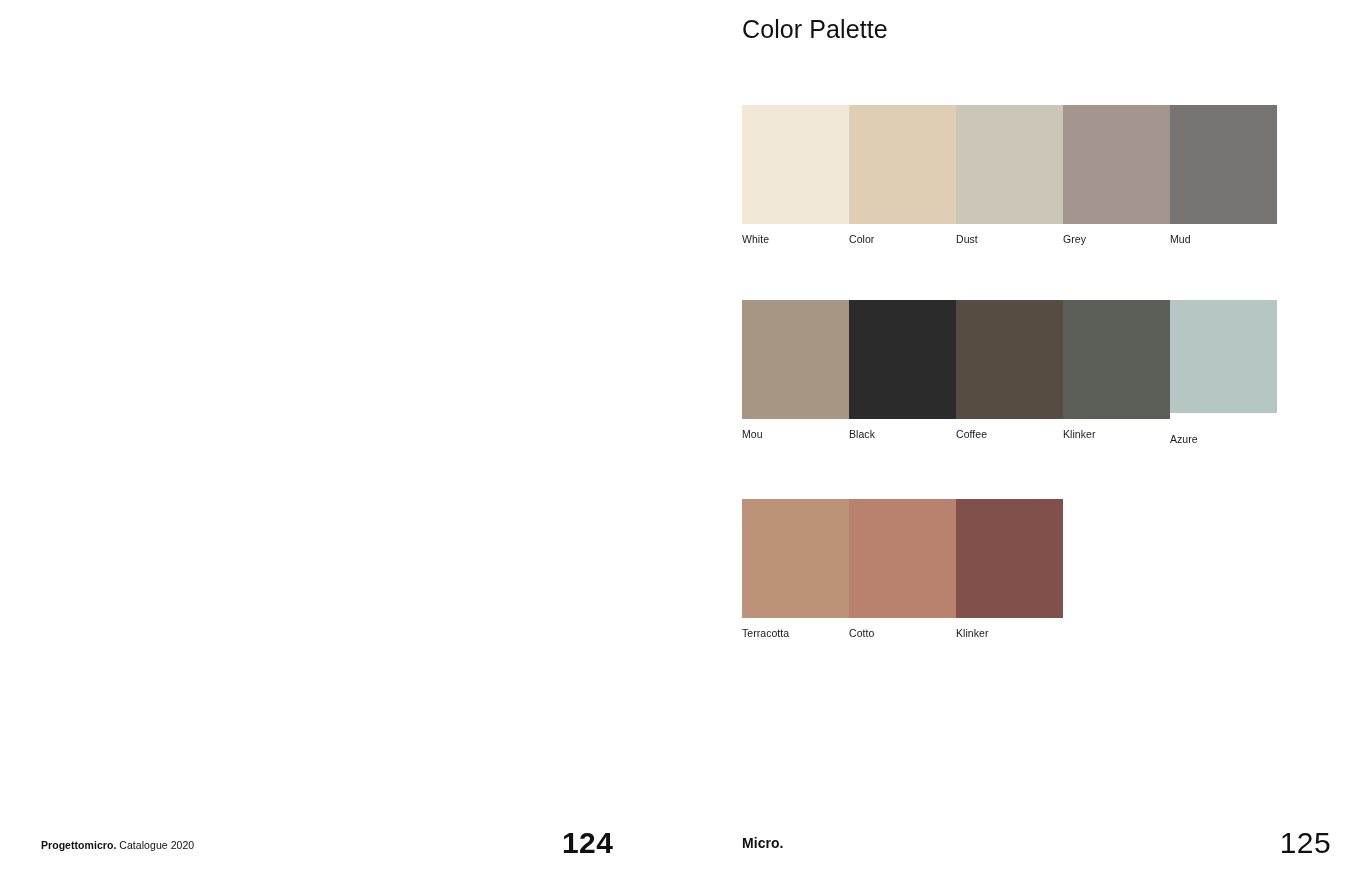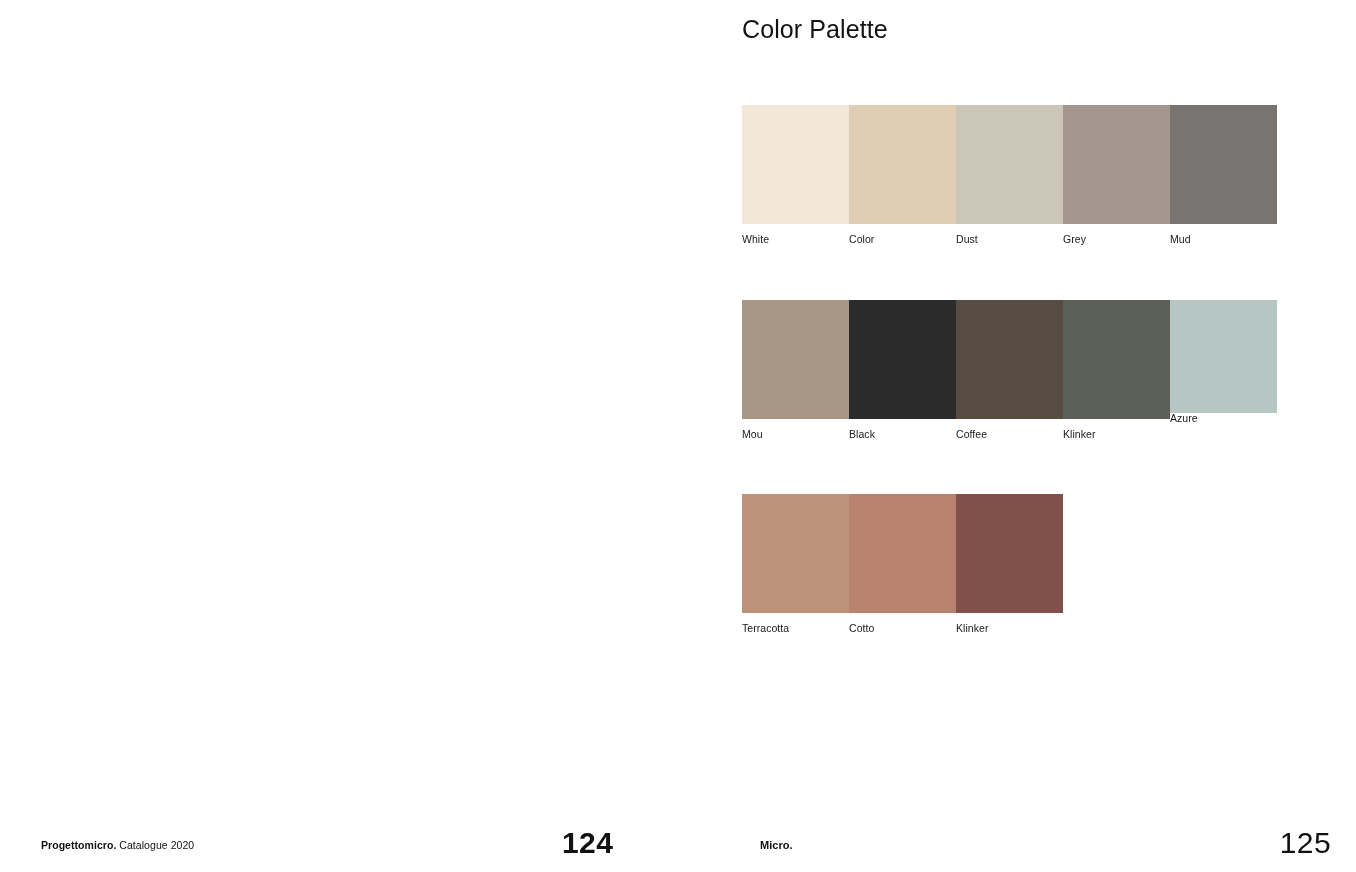--- a/index.html
+++ b/index.html
@@ -72,21 +72,21 @@
     font-size: 10.5px;
     font-weight: 400;
     color: #1a1a1a;
     letter-spacing: 0.05px;
     margin-top: 10px;
     line-height: 1.1;
     white-space: nowrap;
   }
   
   .swatch-cell.raised-label .swatch-chip { height: 113px; }
-  .swatch-cell.raised-label .swatch-label { margin-top: 0; }
+  .swatch-cell.raised-label .swatch-label { margin-top: 21px; }
 
   
   .footer-left-credit {
     position: absolute;
     left: 41px;
     bottom: 21px;
     font-size: 10.5px;
     letter-spacing: 0.05px;
     white-space: nowrap;
     color: #111111;
@@ -101,26 +101,25 @@
     font-size: 30px;
     font-weight: 700;
     letter-spacing: 0.4px;
     color: #111111;
   }
 
   .footer-right-credit {
     position: absolute;
     left: 64px;
     bottom: 21px;
-    font-size: 11px;
+    font-size: 14px;
     font-weight: 700;
     letter-spacing: 0.05px;
     color: #111111;
     white-space: nowrap;
-    margin-left: 18px;
   }
 
   .footer-page-right {
     position: absolute;
     right: 25px;
     bottom: 12px;
     font-size: 30px;
     font-weight: 400;
     letter-spacing: 0.4px;
     color: #111111;

